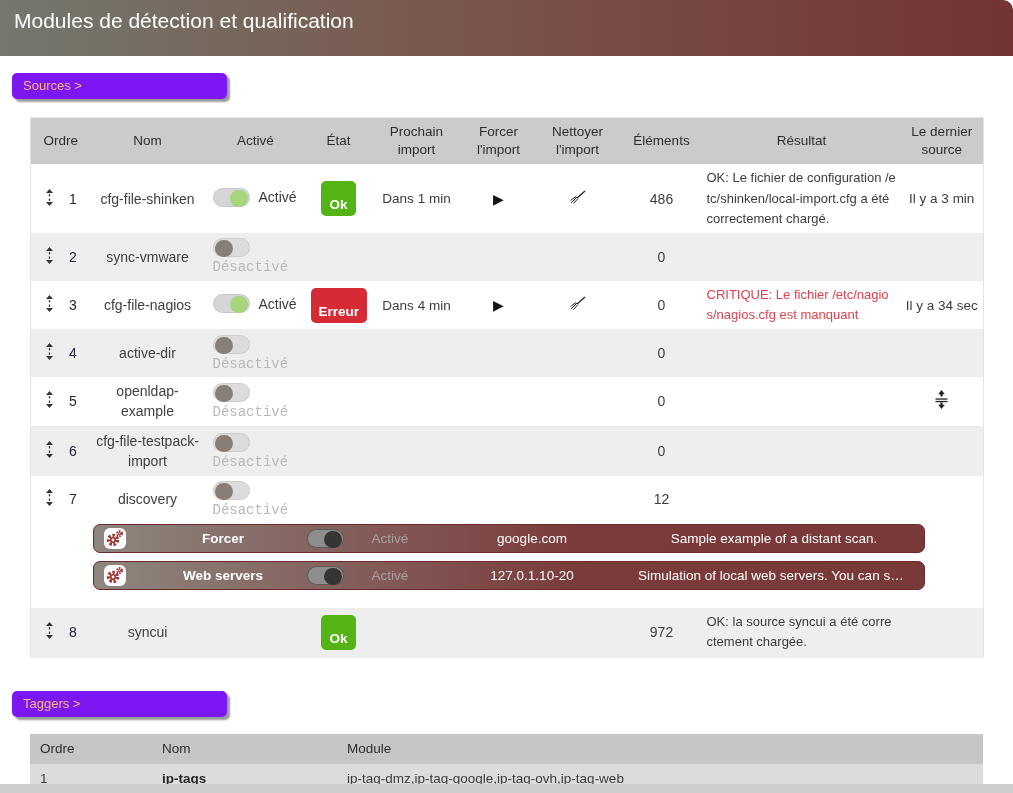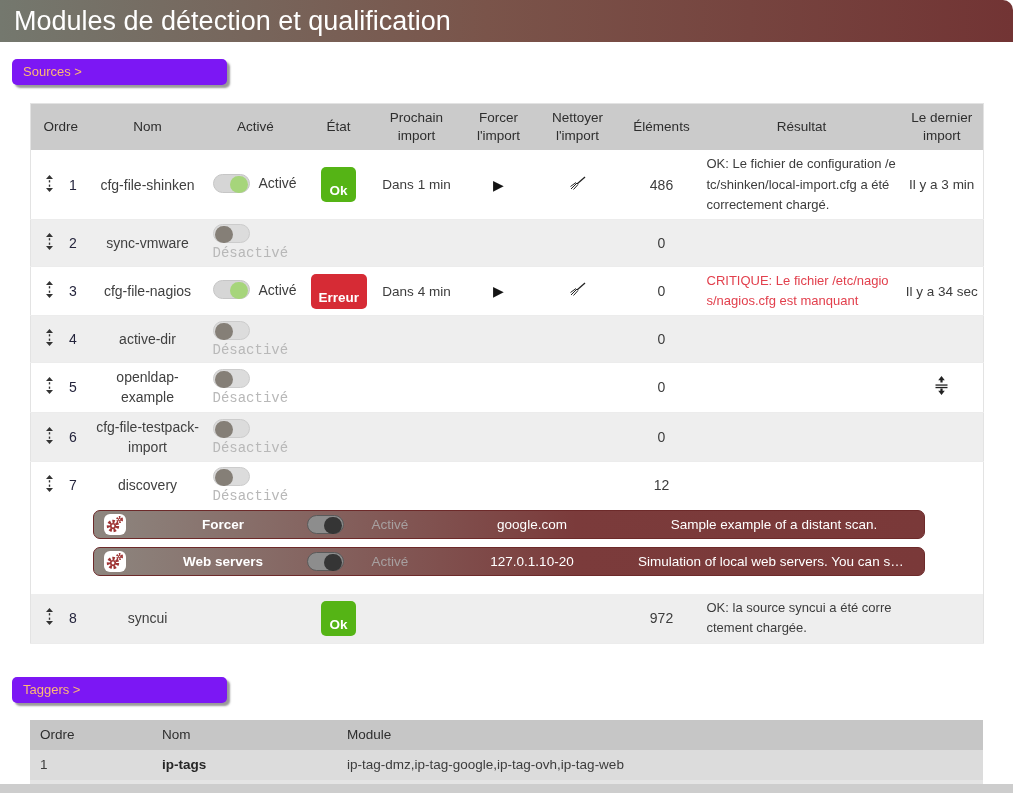--- a/index.html
+++ b/index.html
@@ -1,22 +1,22 @@
 <!DOCTYPE html>
 <html><head>
 <meta charset="utf-8">
 <style>
   * { margin:0; padding:0; box-sizing:border-box; }
   html,body { width:1013px; height:793px; background:#fff; overflow:hidden;
               font-family:"Liberation Sans", sans-serif; color:#3c3c3c; position:relative; }
 
   
-  .titlebar { height:42px; line-height:42px; padding-left:14px;
+  .titlebar { height:56px; line-height:42px; padding-left:14px;
     background:linear-gradient(90deg,#74786e 0%, #7a544a 48%, #723434 100%);
-    color:#fff; font-size:27px; font-weight:400; border-top-right-radius:10px; }
+    color:#fff; font-size:21px; font-weight:400; border-top-right-radius:10px; }
 
   
   .section-btn { display:block; width:215px; margin-left:12px; padding:5px 11px 6px;
     background:#7c17f4; color:#fdba74; font-size:13px; border:none; text-align:left;
     border-radius:5px; box-shadow:3px 3px 2px rgba(70,70,70,.55); cursor:pointer; }
   .btn-sources { margin-top:17px; }
   .btn-taggers { margin-top:33px; }
 
   
   table.sources { width:953px; margin:18px 0 0 30px; border-collapse:collapse;
@@ -111,21 +111,21 @@
     <tr>
       <th>Ordre</th>
       <th>Nom</th>
       <th>Activé</th>
       <th>État</th>
       <th>Prochain import</th>
       <th>Forcer l'import</th>
       <th>Nettoyer l'import</th>
       <th>Éléments</th>
       <th>Résultat</th>
-      <th>Le dernier import</th>
+      <th>Le dernier source</th>
     </tr>
   </thead>
   <tbody>
 
     <tr class="src-row">
       <td class="c-ordre">
           <span class="ordre-wrap">
         <span class="iconbtn"><svg width="9" height="17" viewBox="0 0 9 17">
                 <path d="M4.5 0 L8 4 H1 Z" fill="#333"></path>
                 <rect x="3.8" y="5.2" width="1.4" height="2.2" fill="#333"></rect>

